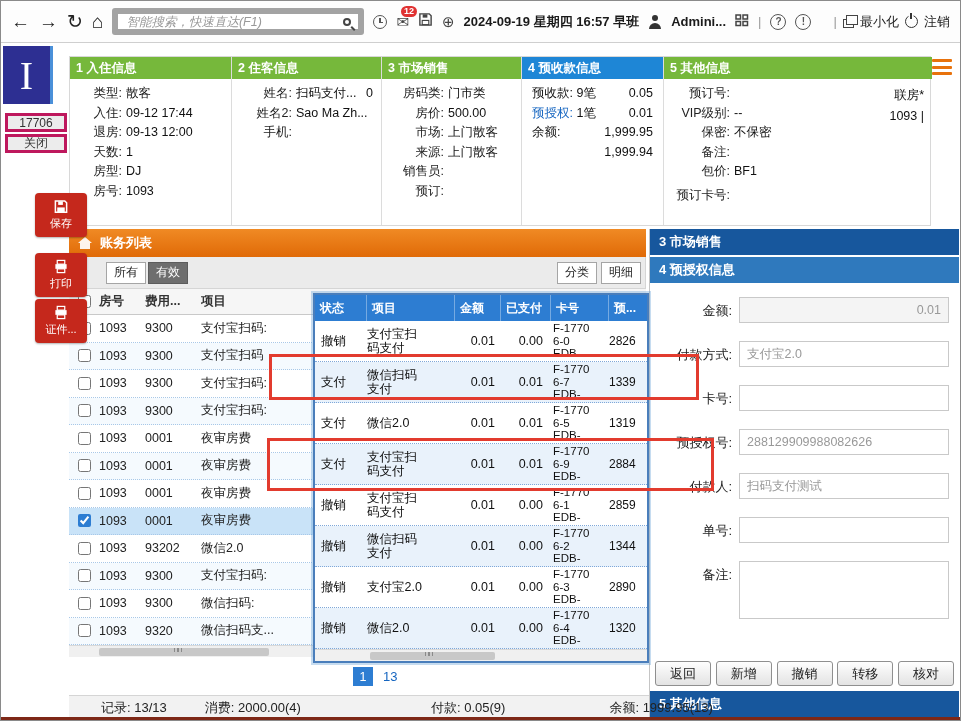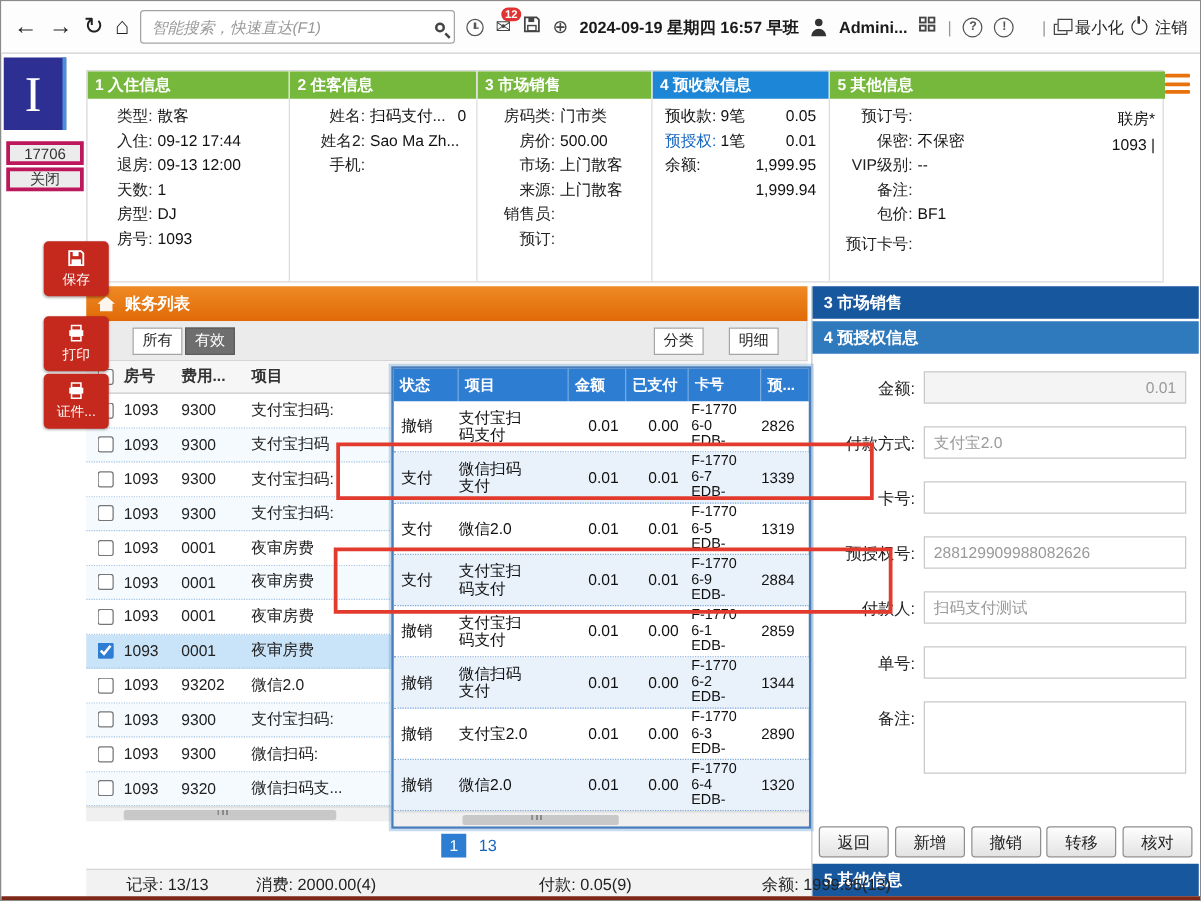--- a/index.html
+++ b/index.html
@@ -5,21 +5,21 @@
   * { box-sizing: border-box; margin: 0; padding: 0; }
   html,body { background:#e8e8e8; }
   body { font-family: "Liberation Sans", "DejaVu Sans", sans-serif; }
   .app { position:relative; width:961px; height:721px; background:#fff; border:1px solid #8a8a8a; overflow:hidden; }
 
   
   .toolbar { position:absolute; left:0; top:0; width:100%; height:42px; background:#fdfdfd;
              border-bottom:1px solid #cfcfcf; display:flex; align-items:center; padding:0 10px; gap:9px; }
   .tb-btn { font-size:19px; color:#222; cursor:pointer; line-height:1; }
   .tb-glyph { font-size:15px; color:#444; line-height:1; }
-  .search { position:relative; width:252px; height:27px; border:1px solid #a3a3a3; border-radius:3px;
+  .search { position:relative; width:252px; height:27px; border:6px solid #a3a3a3; border-radius:3px;
             background:#fff; display:flex; align-items:center; }
   .search-input { flex:1; border:none; outline:none; font-style:italic; font-size:12.5px; color:#555;
                   padding:0 4px 0 8px; background:transparent; font-family:inherit; }
   .search-input::placeholder { color:#999; font-style:italic; }
   .lens-btn { width:22px; height:22px; display:flex; align-items:center; justify-content:center; cursor:pointer; }
   .lens { width:8px; height:8px; border:2px solid #444; border-radius:50%; position:relative; display:inline-block; }
   .lens::after { content:""; position:absolute; left:7px; top:6px; width:2px; height:5px; background:#444; transform:rotate(-45deg); }
   .clock { width:14px; height:14px; border:1.5px solid #555; border-radius:50%; position:relative; display:inline-block; }
   .clock::after { content:""; position:absolute; left:5px; top:2px; width:1.5px; height:5px; background:#555; }
   .clock::before { content:""; position:absolute; left:5px; top:6px; width:4px; height:1.5px; background:#555; }
@@ -73,21 +73,21 @@
 
   
   .ledger { position:absolute; left:68px; top:228px; width:577px; height:466px; background:#fff; }
   .ledger-head { height:28px; background:linear-gradient(#f08a24,#e06a07); color:#fff; font-size:13px; font-weight:bold;
                  display:flex; align-items:center; gap:7px; padding-left:8px; }
   .filter-bar { height:32px; background:#ebebeb; border:1px solid #d5d5d5; border-top:none; display:flex;
                 align-items:center; padding-left:36px; gap:2px; }
   .fbtn { min-width:36px; height:22px; padding:0 7px; font-size:12px; background:#fff; border:1px solid #a5a5a5;
           display:inline-flex; align-items:center; justify-content:center; cursor:pointer; color:#222; }
   .fbtn.active { background:#6e6e6e; color:#fff; border-color:#5c5c5c; }
-  .fbar-right { margin-left:auto; display:flex; gap:20px; margin-right:22px;padding-left:37px; }
+  .fbar-right { margin-left:auto; display:flex; gap:4px; margin-right:4px;padding-left:37px; }
   .thead { height:26px; background:#f6f6f6; border-bottom:1px solid #c9c9c9; display:flex; align-items:center;
            font-size:12.5px; font-weight:600; color:#333; }
   .lrow { height:27.5px; display:flex; align-items:center; font-size:12.5px; color:#222;
           border-bottom:1px dotted #a8c8e8; cursor:default; }
   .lrow:nth-child(even) { background:#f5fafe; }
   .lrow.selected { background:#c9e3f8; }
   .c-cb { width:30px; display:flex; justify-content:center; }
   .c-cb input { width:13px; height:13px; accent-color:#2d7dd2; }
   .c-room { width:46px; } .c-code { width:56px; } .c-item { flex:1; white-space:nowrap; overflow:hidden; }
   .hscroll { height:12px; background:#f0f0f0; border-top:1px solid #d8d8d8; position:relative; }
@@ -330,26 +330,26 @@
     </div>
 
     <div class="panel" style="left:594px;width:268px;border-right:none">
       <div class="p-head">5 其他信息</div>
       <div class="p-body" style="width:170px">
         <div class="f-row">
             <span class="f-label w62">预订号:</span>
             <span class="f-value"></span>
           </div>
         <div class="f-row">
+            <span class="f-label w62">VIP级别:</span>
+            <span class="f-value">--</span>
+          </div>
+        <div class="f-row">
             <span class="f-label w62">保密:</span>
             <span class="f-value">不保密</span>
-          </div>
-        <div class="f-row">
-            <span class="f-label w62">VIP级别:</span>
-            <span class="f-value">--</span>
           </div>
         <div class="f-row">
             <span class="f-label w62">备注:</span>
             <span class="f-value"></span>
           </div>
         <div class="f-row">
             <span class="f-label w62">包价:</span>
             <span class="f-value">BF1</span>
           </div>
         <div class="f-row" style="margin-top:4px">

